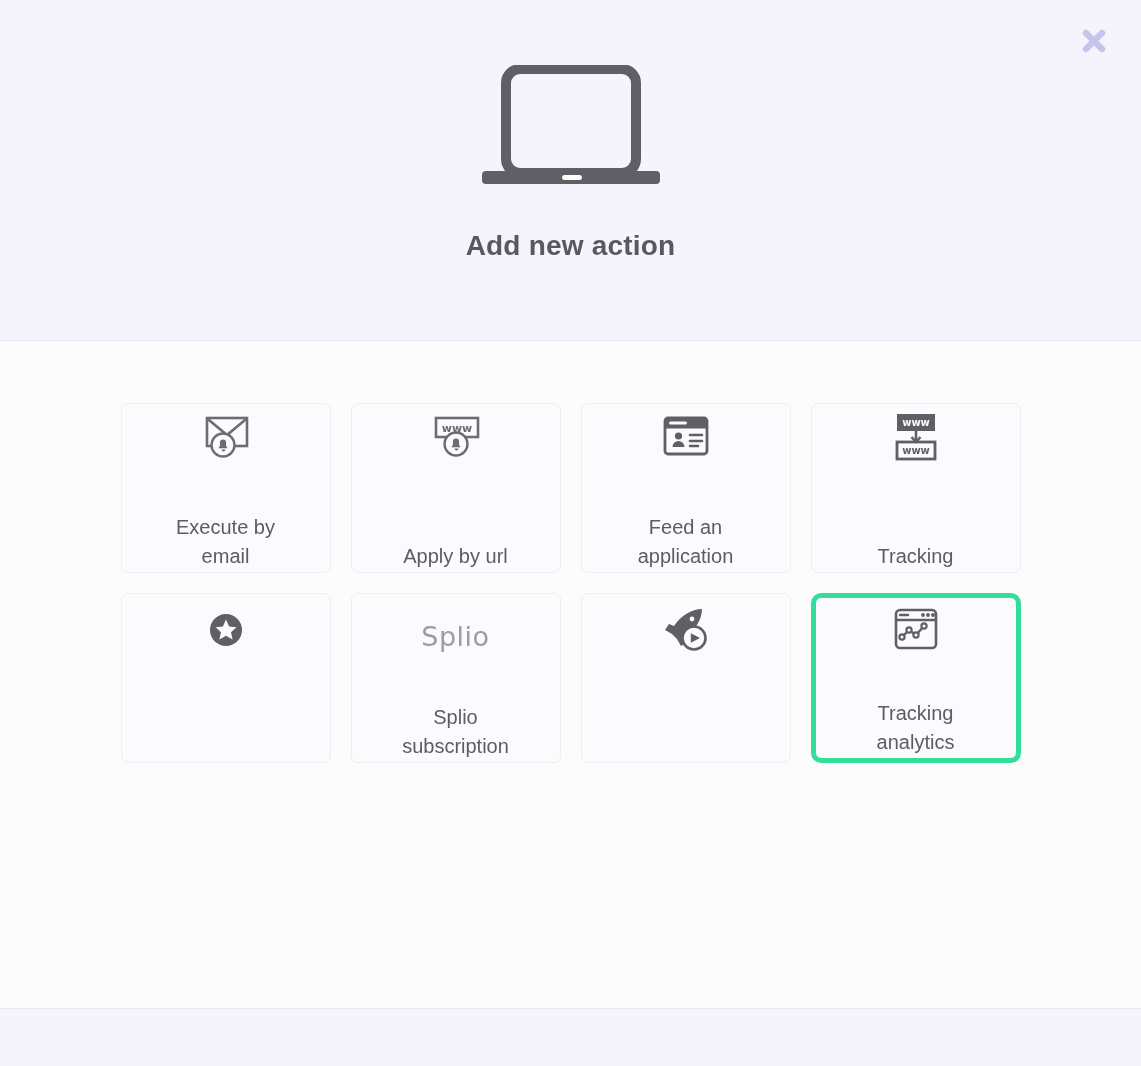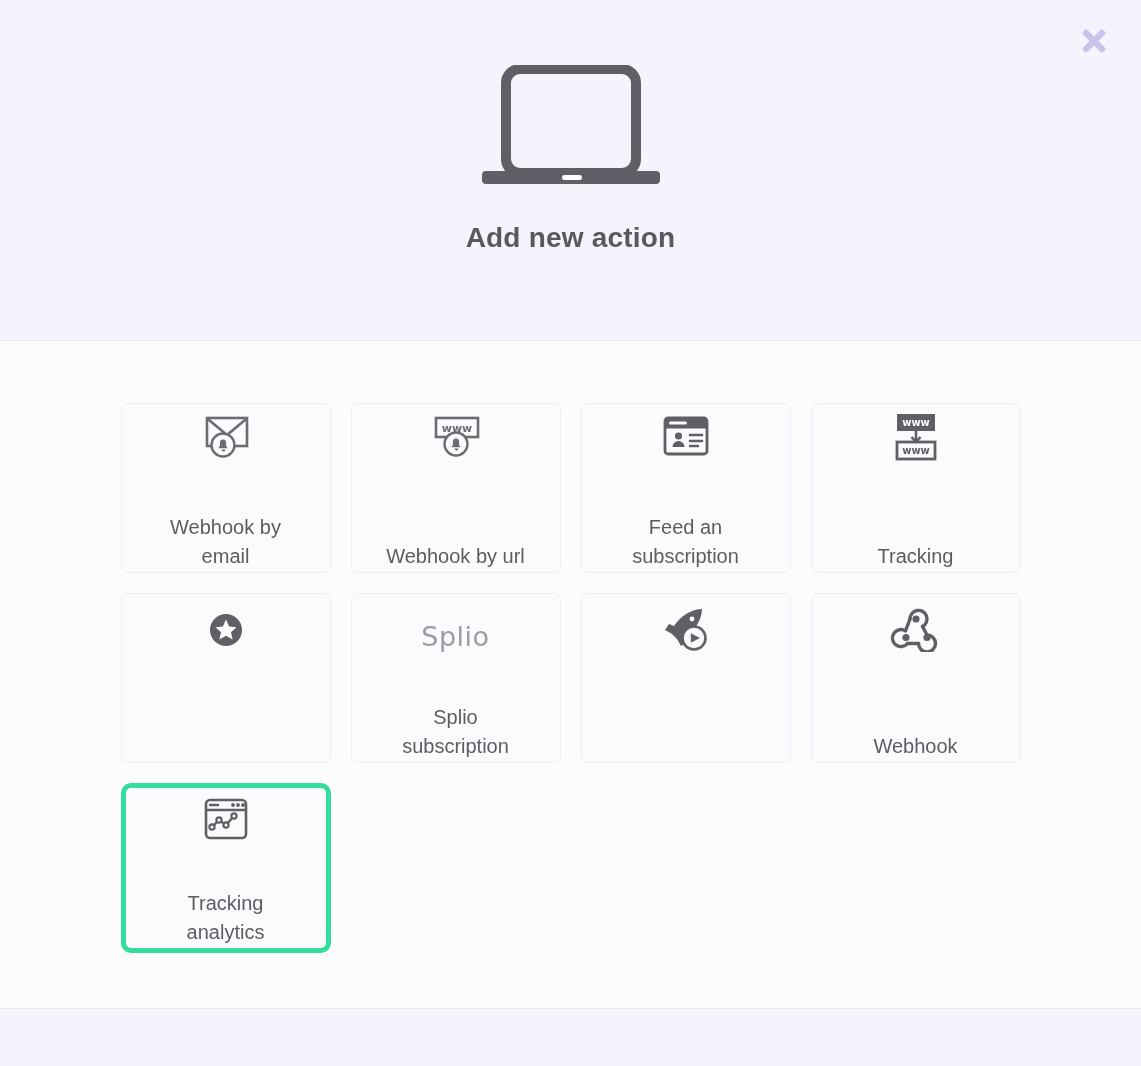--- a/index.html
+++ b/index.html
@@ -43,21 +43,21 @@
   }
   .header-icon {
     margin-top: 62px;
     width: 200px;
     height: 132px;
     display: flex;
     align-items: center;
     justify-content: center;
   }
   .header-title {
-    margin-top: 28px;
+    margin-top: 36px;
     font-size: 28px;
     font-weight: bold;
     color: #58585f;
     letter-spacing: 0.2px;
   }
   
   .modal-body {
     flex: 1;
     background: #fcfcfd;
     padding-top: 62px;
@@ -149,52 +149,52 @@
       <div class="card">
         <div class="card-icon">
           <svg width="56" height="52" viewBox="0 0 56 52">
             <rect x="9" y="8" width="40" height="28" fill="none" stroke="#6c6c73" stroke-width="2.6"></rect>
             <path d="M9.8 9 L29 25 L48.2 9" fill="none" stroke="#6c6c73" stroke-width="2.6"></path>
             <circle cx="25" cy="35" r="11.5" fill="#fbfbfd" stroke="#6c6c73" stroke-width="2.4"></circle>
             <path d="M20.3 38.3 h9.4 l-1.6-2.2 v-3.6 a3.1 3.1 0 0 0-6.2 0 v3.6 Z" fill="#6c6c73"></path>
             <path d="M23.6 39.6 a1.9 1.9 0 0 0 3.8 0 Z" fill="#6c6c73"></path>
           </svg>
         </div>
-        <div class="card-label">Webhook by
+        <div class="card-label">Execute by
 email</div>
       </div>
 
 
       <div class="card">
         <div class="card-icon">
           <svg width="58" height="52" viewBox="0 0 58 52">
             <rect x="9" y="8" width="42" height="19" fill="none" stroke="#6c6c73" stroke-width="2.6"></rect>
             <text x="30" y="22" font-family="DejaVu Sans, sans-serif" font-size="11" font-weight="bold" fill="#6c6c73" text-anchor="middle">www</text>
             <circle cx="29" cy="34" r="11.5" fill="#fbfbfd" stroke="#6c6c73" stroke-width="2.4"></circle>
             <path d="M24.3 37.3 h9.4 l-1.6-2.2 v-3.6 a3.1 3.1 0 0 0-6.2 0 v3.6 Z" fill="#6c6c73"></path>
             <path d="M27.6 38.6 a1.9 1.9 0 0 0 3.8 0 Z" fill="#6c6c73"></path>
           </svg>
         </div>
-        <div class="card-label">Webhook by url</div>
+        <div class="card-label">Apply by url</div>
       </div>
 
       <div class="card">
         <div class="card-icon">
           <svg width="52" height="48" viewBox="0 0 52 48">
             <rect x="5" y="4" width="42" height="36" rx="3" fill="none" stroke="#5f5f66" stroke-width="2.8"></rect>
             <path d="M5 13 h42" stroke="#5f5f66" stroke-width="2.8"></path>
             <rect x="5" y="4" width="42" height="9" rx="3" fill="#5f5f66"></rect>
             <rect x="9" y="7.5" width="18" height="3" rx="1.5" fill="#fbfbfd"></rect>
             <circle cx="18.5" cy="22" r="3.6" fill="#5f5f66"></circle>
             <path d="M12.5 33 a6 6 0 0 1 12 0 Z" fill="#5f5f66"></path>
             <path d="M30 21 h12 M30 27 h12 M30 32 h8" stroke="#5f5f66" stroke-width="2.6" stroke-linecap="round"></path>
           </svg>
         </div>
         <div class="card-label">Feed an
-subscription</div>
+application</div>
       </div>
 
       <div class="card">
         <div class="card-icon">
           <svg width="54" height="52" viewBox="0 0 54 52">
             <rect x="8" y="4" width="38" height="17" fill="#5f5f66"></rect>
             <text x="27" y="16" font-family="DejaVu Sans, sans-serif" font-size="10" font-weight="bold" fill="#fbfbfd" text-anchor="middle">www</text>
             <path d="M27 21 V30" stroke="#5f5f66" stroke-width="2.6"></path>
             <path d="M22.5 27 L27 32 L31.5 27" fill="none" stroke="#5f5f66" stroke-width="2.6" stroke-linejoin="round"></path>
             <rect x="8" y="32" width="38" height="17" fill="none" stroke="#5f5f66" stroke-width="2.8"></rect>
@@ -225,35 +225,20 @@
         <div class="card-icon">
           <svg width="54" height="48" viewBox="0 0 54 48">
             <path d="M43 5 C33 5 21 12 15 22 L10 20 L6 26 L13 30 L18 35 L22 42 L28 38 L26 33 C36 27 43 15 43 5 Z" fill="#5f5f66"></path>
             <circle cx="33" cy="15" r="2.4" fill="#fbfbfd"></circle>
             <circle cx="35" cy="34" r="11.5" fill="#fbfbfd" stroke="#5f5f66" stroke-width="2.6"></circle>
             <path d="M31.8 29.2 L41 34 L31.8 38.8 Z" fill="#5f5f66"></path>
           </svg>
         </div>
       </div>
 
-      <div class="card">
-        <div class="card-icon">
-          <svg width="54" height="50" viewBox="0 0 54 50">
-            <path d="M21 17 a8.5 8.5 0 1 1 12.5 7.4" fill="none" stroke="#5f5f66" stroke-width="3.4" stroke-linecap="round"></path>
-            <path d="M33.5 24.4 L38 33" fill="none" stroke="#5f5f66" stroke-width="3.4" stroke-linecap="round"></path>
-            <path d="M38 33 a8.5 8.5 0 1 1-8.5 8.5" fill="none" stroke="#5f5f66" stroke-width="3.4" stroke-linecap="round"></path>
-            <path d="M29.5 41.5 H18.5" fill="none" stroke="#5f5f66" stroke-width="3.4" stroke-linecap="round"></path>
-            <path d="M18.5 41.5 a8.5 8.5 0 1 1-2-12.6 L21 17" fill="none" stroke="#5f5f66" stroke-width="3.4" stroke-linecap="round" stroke-linejoin="round"></path>
-            <circle cx="27" cy="17" r="3.6" fill="#5f5f66"></circle>
-            <circle cx="38" cy="35.5" r="3.6" fill="#5f5f66"></circle>
-            <circle cx="17" cy="35.5" r="3.6" fill="#5f5f66"></circle>
-          </svg>
-        </div>
-        <div class="card-label">Webhook</div>
-      </div>
 
       <div class="card selected">
         <div class="card-icon">
           <svg width="52" height="50" viewBox="0 0 52 50">
             <rect x="6" y="4" width="40" height="38" rx="4" fill="none" stroke="#5f5f66" stroke-width="2.6"></rect>
             <path d="M6 14 H46" stroke="#5f5f66" stroke-width="2.6"></path>
             <path d="M10 9 h8" stroke="#5f5f66" stroke-width="2.4" stroke-linecap="round"></path>
             <circle cx="33" cy="9" r="1.9" fill="#5f5f66"></circle>
             <circle cx="38" cy="9" r="1.9" fill="#5f5f66"></circle>
             <circle cx="43" cy="9" r="1.9" fill="#5f5f66"></circle>

